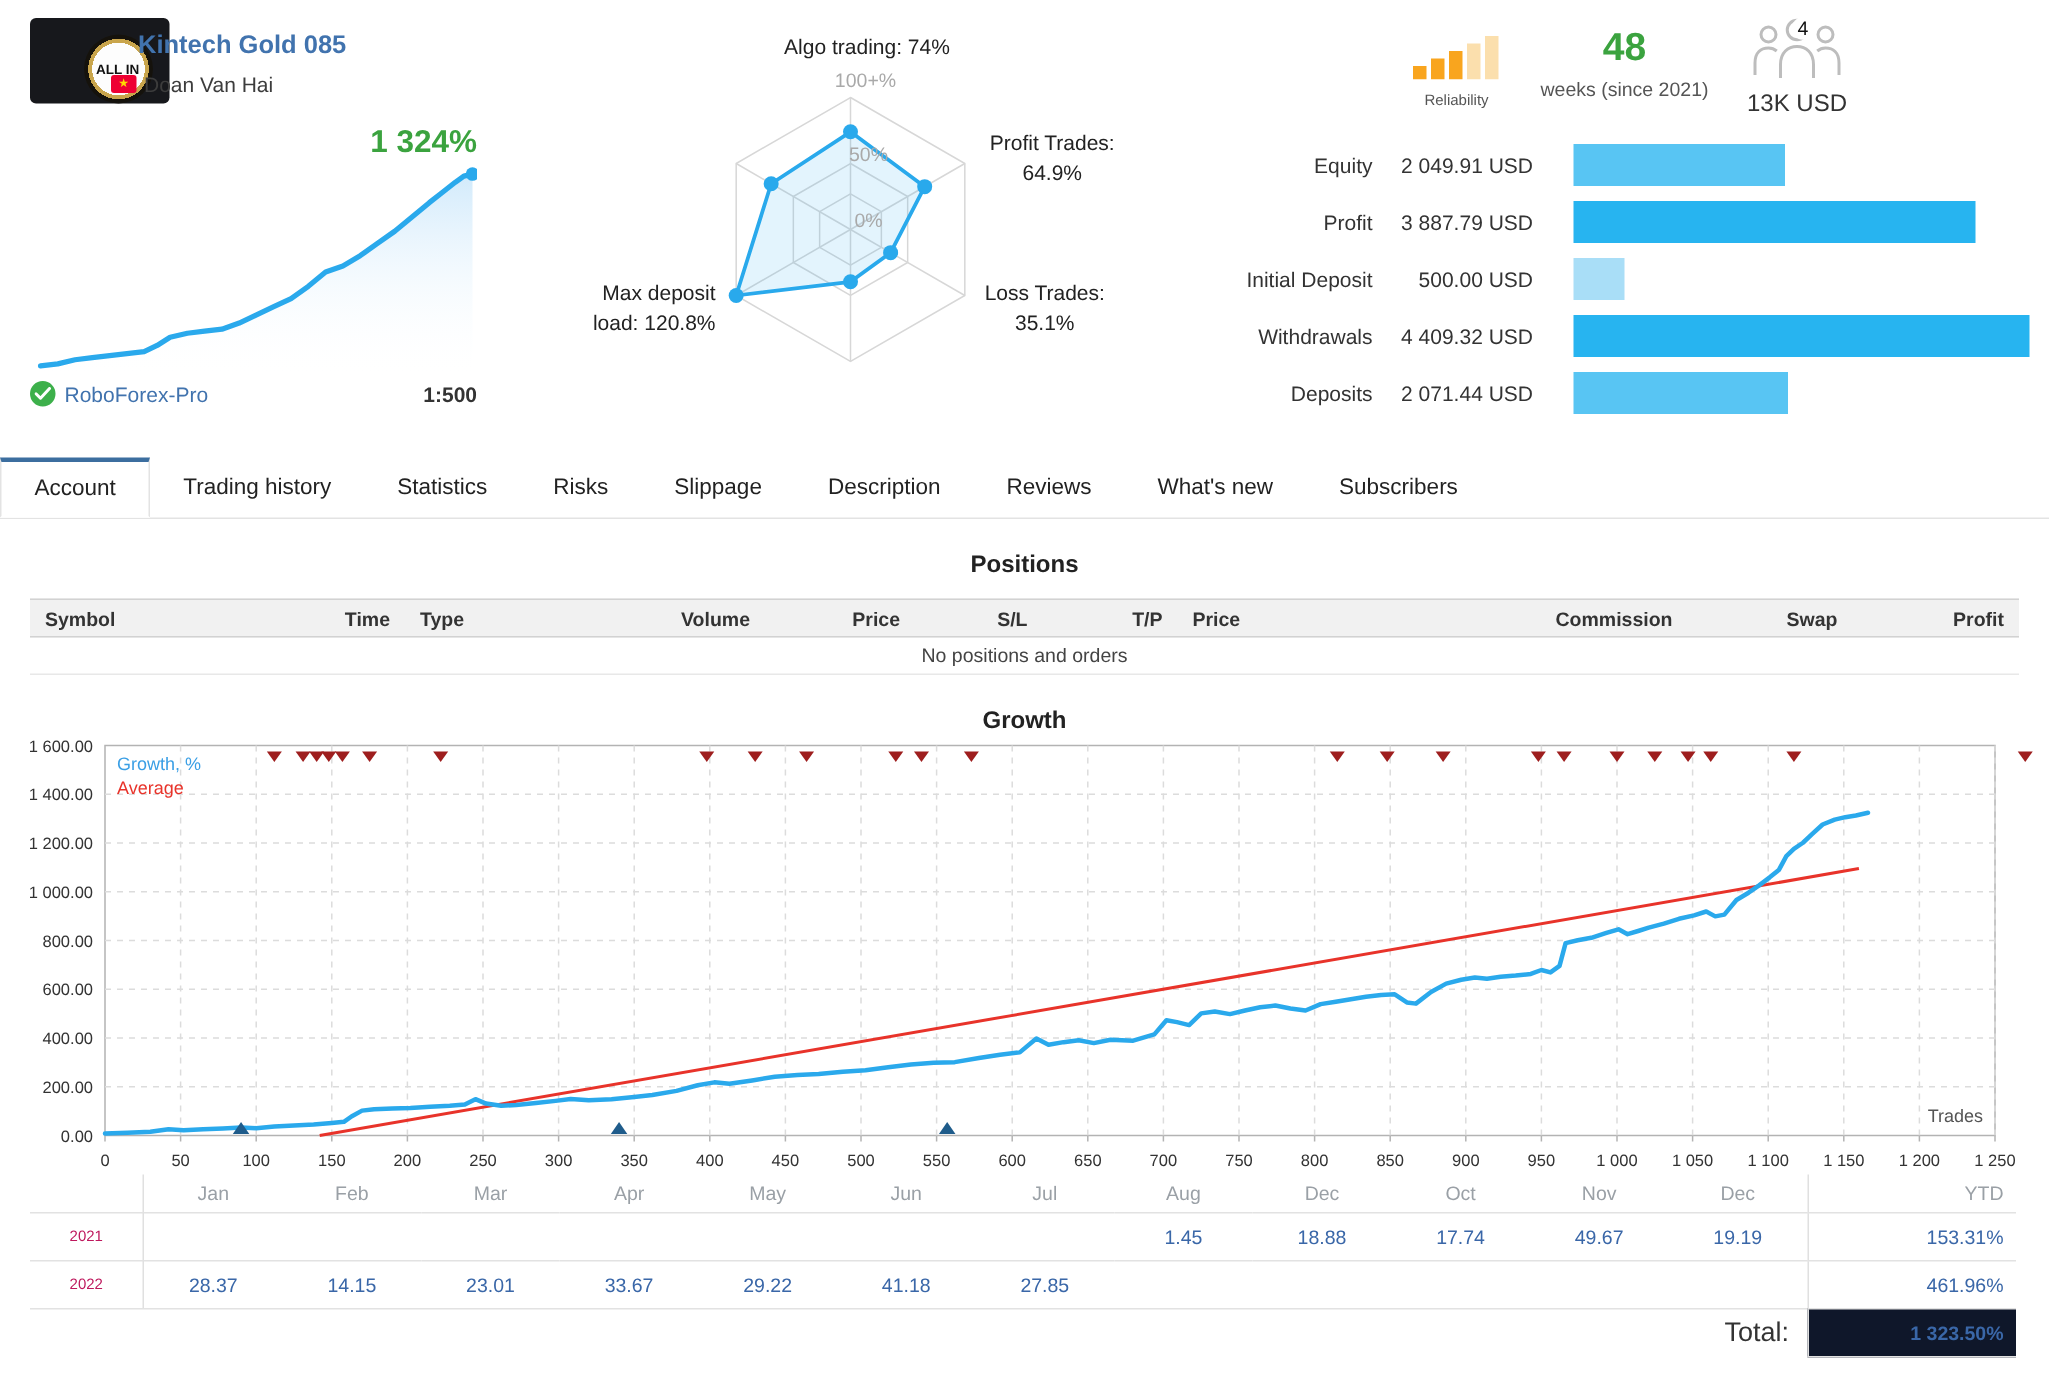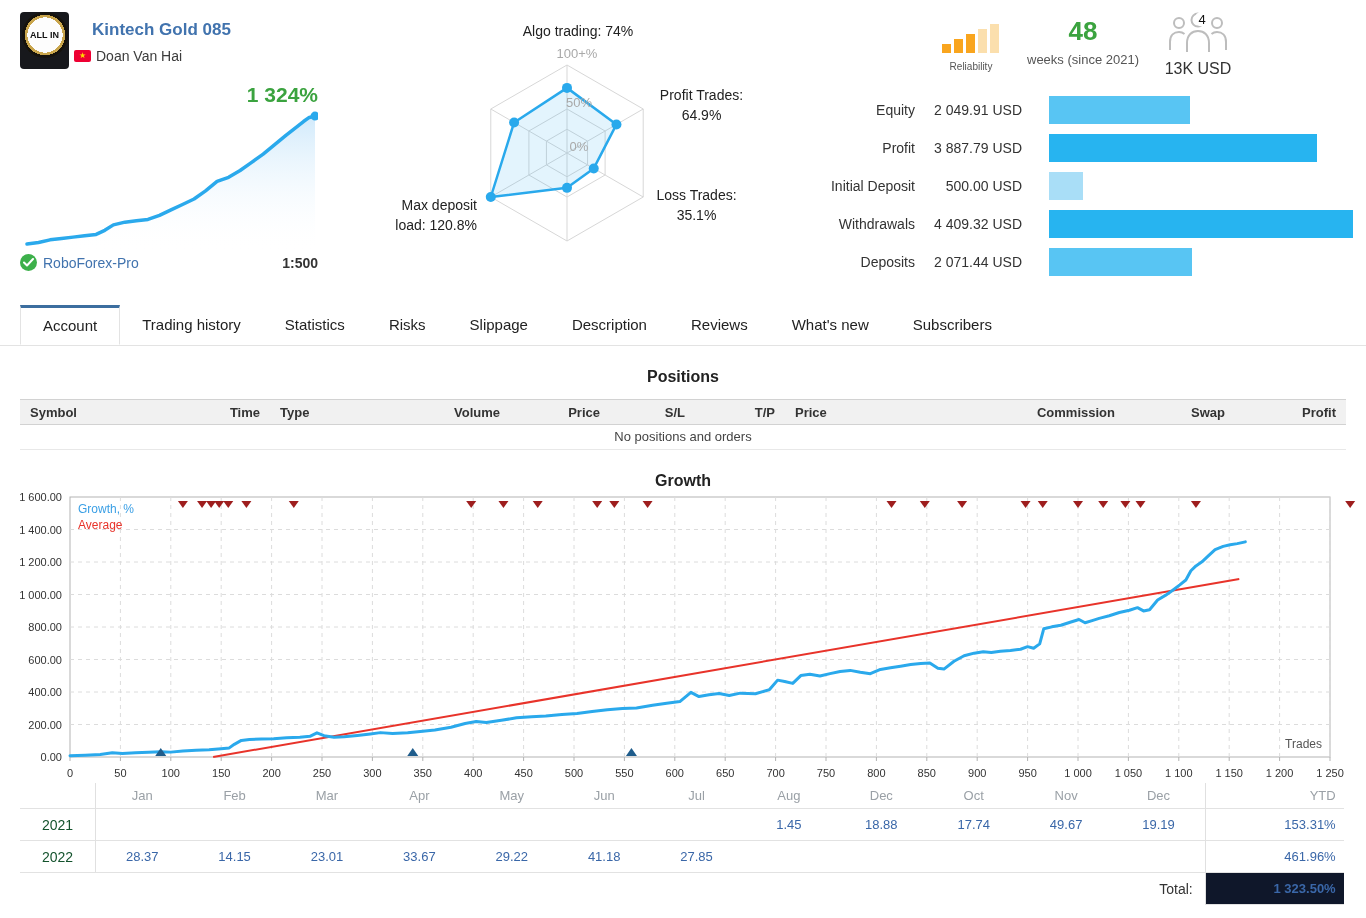--- a/index.html
+++ b/index.html
@@ -1,19 +1,19 @@
 <!DOCTYPE html>
 <html><head>
 <meta charset="utf-8">
 <style>
   html,body{margin:0;padding:0;background:#fff;}
   body{width:1366px;height:918px;position:relative;font-family:"Liberation Sans",sans-serif;color:#333;overflow:hidden;}
   .abs{position:absolute;}
   
-  .avatar{left:20px;top:12px;width:49px;height:57px;border-radius:4px;background:#17181c;display:flex;align-items:flex-start;justify-content:center;}
+  .avatar{left:20px;top:12px;width:69px;height:57px;border-radius:4px;background:#17181c;display:flex;align-items:flex-end;justify-content:center;padding-left:24px;}
   .chip{width:46px;height:46px;border-radius:50%;background:radial-gradient(circle at 50% 50%, #fdfdfd 0 54%, #c9a54c 54% 62%, #15120c 62% 78%, #6b5a2a 78% 82%, #22201a 82% 100%);display:flex;align-items:center;justify-content:center;}
   .chip span{font-size:9px;font-weight:bold;color:#111;letter-spacing:0;}
   .signal-title{left:92px;top:20px;font-size:17px;font-weight:bold;color:#4173ae;cursor:pointer;}
   .author-row{left:74px;top:48px;display:flex;align-items:center;gap:5px;}
   .flag{width:17px;height:12px;background:#e03;display:flex;align-items:center;justify-content:center;border-radius:2px;}
   .flag span{color:#ffd800;font-size:8px;line-height:8px;}
   .author-name{font-size:14px;color:#3c3c3c;}
   .growth-big{left:120px;top:83px;width:198px;text-align:right;font-size:21px;font-weight:bold;color:#3ba33f;}
   .broker-row{left:20px;top:254px;display:flex;align-items:center;gap:6px;}
   .check{width:17px;height:17px;border-radius:50%;background:#3db04b;display:flex;align-items:center;justify-content:center;}
@@ -31,41 +31,41 @@
   .weeks-label{font-size:13px;color:#555;margin-top:6px;}
   .subs-block{left:1146px;top:10px;width:104px;text-align:center;}
   .subs-funds{font-size:16px;color:#333;margin-top:2px;}
   .stat-rows{left:820px;top:91px;width:540px;}
   .stat-row{height:38px;display:flex;align-items:center;}
   .stat-label{width:95px;text-align:right;font-size:14px;color:#333;flex:none;}
   .stat-value{width:107px;text-align:right;font-size:14px;color:#333;flex:none;}
   .stat-bar-zone{margin-left:27px;width:305px;flex:none;}
   .stat-bar{height:28px;}
   
-  .tabs{left:0;top:305px;width:1366px;height:41px;border-bottom:1px solid #e3e3e3;padding-left:20px;box-sizing:border-box;display:flex;}
+  .tabs{left:0;top:305px;width:1366px;height:41px;border-bottom:1px solid #e3e3e3;box-sizing:border-box;display:flex;}
   .tab{padding:0 22px;line-height:40px;font-size:15px;color:#222;cursor:pointer;white-space:nowrap;}
   .tab.active{border:1px solid #e3e3e3;border-top:3px solid #3c6e9f;border-bottom:1px solid #fff;line-height:36px;background:#fff;}
   .section-title{left:0;top:368px;width:1366px;text-align:center;font-size:16px;font-weight:bold;color:#222;}
   
   .pos-table{left:20px;top:399px;width:1326px;}
   .pos-head{display:flex;background:#f1f1f1;border-top:1px solid #d2d2d2;border-bottom:1px solid #d2d2d2;height:24px;align-items:center;font-size:13px;font-weight:bold;color:#333;}
   .pos-head div{padding:0 10px;box-sizing:border-box;}
   .pos-empty{height:24px;line-height:24px;text-align:center;font-size:13px;color:#444;border-bottom:1px solid #e8e8e8;}
   .growth-title{top:472px;}
   
   .monthly{left:20px;top:783px;width:1326px;display:grid;grid-template-columns:76px repeat(12,92.4px) 139px;}
   .mcell{font-size:13px;display:flex;align-items:center;justify-content:center;}
   .mhead{color:#9aa0a6;height:25px;}
-  .myear{font-size:14px;color:#14532d;}
+  .myear{font-size:10px;color:#be185d;}
   .mval{color:#3a67a8;}
   .mytd{justify-content:flex-end;padding-right:8px;}
   .mrow{height:31px;border-top:1px solid #e2e2e2;}
   .ytdcol{border-left:1px solid #e0e0e0;}
   .yearcol{border-right:1px solid #e0e0e0;}
-  .total-label{justify-content:flex-end;padding-right:12px;font-size:14px;color:#333;}
+  .total-label{justify-content:flex-end;padding-right:12px;font-size:18px;color:#333;}
   .total-cell{background:#0f172a;font-weight:bold;}
   svg text{font-family:"Liberation Sans",sans-serif;}
 </style>
 </head>
 <body>
 
 <div class="abs avatar">
   <div class="chip">
       <span>ALL IN</span>
     </div>
@@ -125,21 +125,21 @@
   <div class="ring-label" style="left:152px;top:87px;width:70px;">50%</div>
   <div class="ring-label" style="left:152px;top:131px;width:70px;">0%</div>
   <div class="radar-label" id="lbl-profit" style="left:247px;width:125px;top:77px;">
       <div>Profit Trades:</div>
       <div>64.9%</div>
     </div>
   <div class="radar-label" id="lbl-loss" style="left:242px;width:125px;top:177px;">
       <div>Loss Trades:</div>
       <div>35.1%</div>
     </div>
-  <div class="radar-label" id="lbl-load" style="left:-12px;width:97px;top:187px;text-align:right;">
+  <div class="radar-label" id="lbl-load" style="left:-12px;width:97px;top:177px;text-align:right;">
       <div>Max deposit</div>
       <div>load: 120.8%</div>
     </div>
 </div>
 
 <div class="abs rel-block">
   <svg id="relbars" width="58" height="29">
       <rect x="0" y="20" width="9" height="9" fill="#f9a51e"></rect>
       <rect x="12" y="15" width="9" height="14" fill="#f9a51e"></rect>
       <rect x="24" y="10" width="9" height="19" fill="#f9a51e"></rect>

